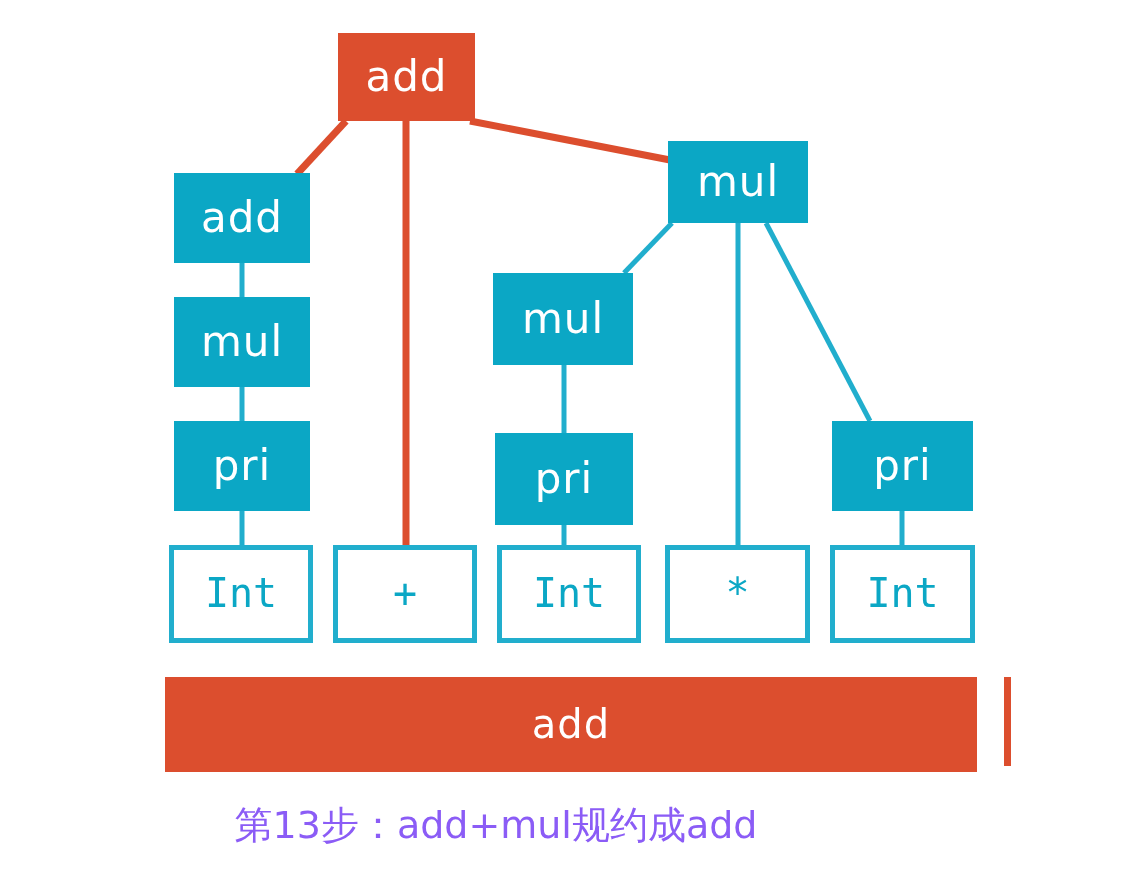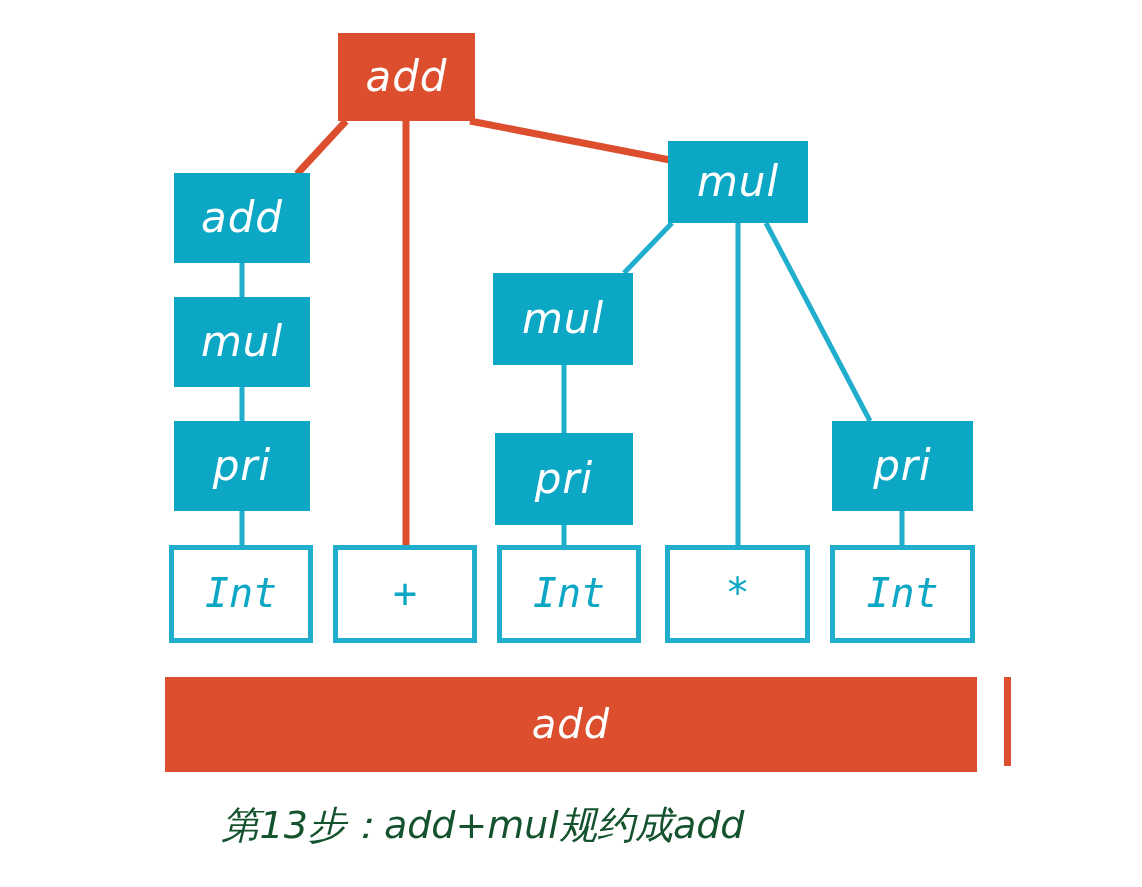--- a/index.html
+++ b/index.html
@@ -11,21 +11,20 @@
     width: 1142px;
     height: 887px;
     font-family: "DejaVu Sans", sans-serif;
     overflow: hidden;
   }
   #stage {
     position: relative;
     width: 1142px;
     height: 887px;
     background: #ffffff;
-    font-style: italic;
   }
   svg.diagram {
     position: absolute;
     left: 0;
     top: 0;
     width: 1142px;
     height: 887px;
   }
   .node-label-fill {
     fill: #ffffff;
@@ -45,25 +44,25 @@
   .bar-label {
     fill: #ffffff;
     font-family: "DejaVu Sans", sans-serif;
     font-size: 40px;
     letter-spacing: 1px;
     dominant-baseline: middle;
     text-anchor: middle;
   }
   .caption-text {
     position: absolute;
-    left: 3px;
+    left: 16px;
     top: 800px;
     width: 960px;
     text-align: center;
-    color: #14532d;
+    color: #8b5cf6;
     font-family: "DejaVu Sans", sans-serif;
     font-size: 38px;
     letter-spacing: 0px;
     white-space: nowrap;
   }
 </style>
 </head>
 <body>
 
 <div id="stage">

